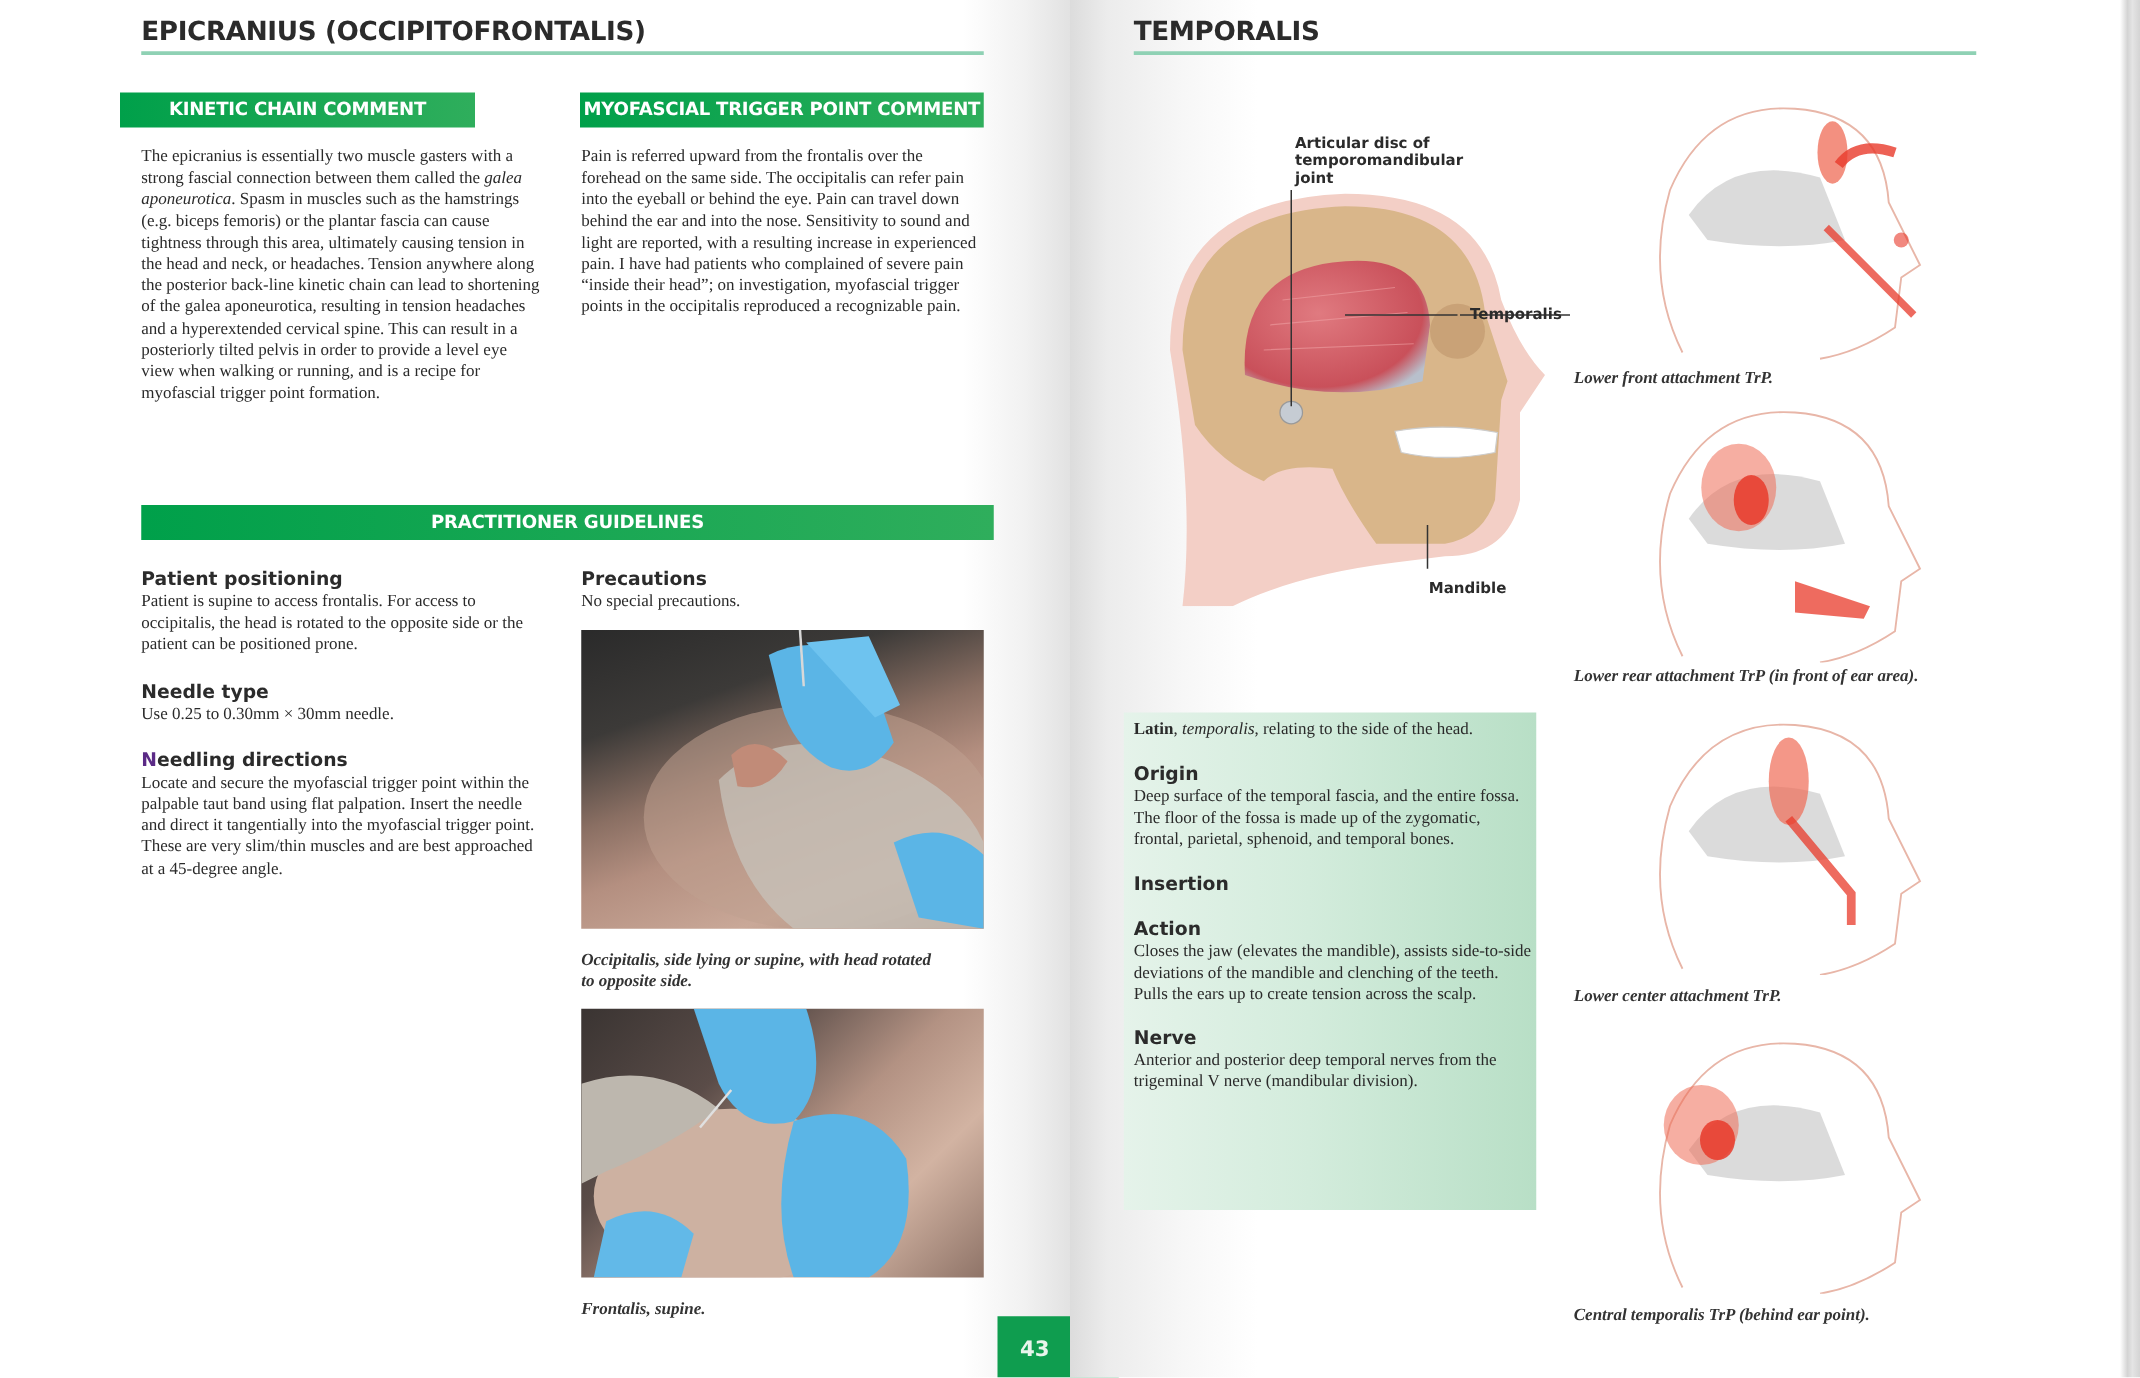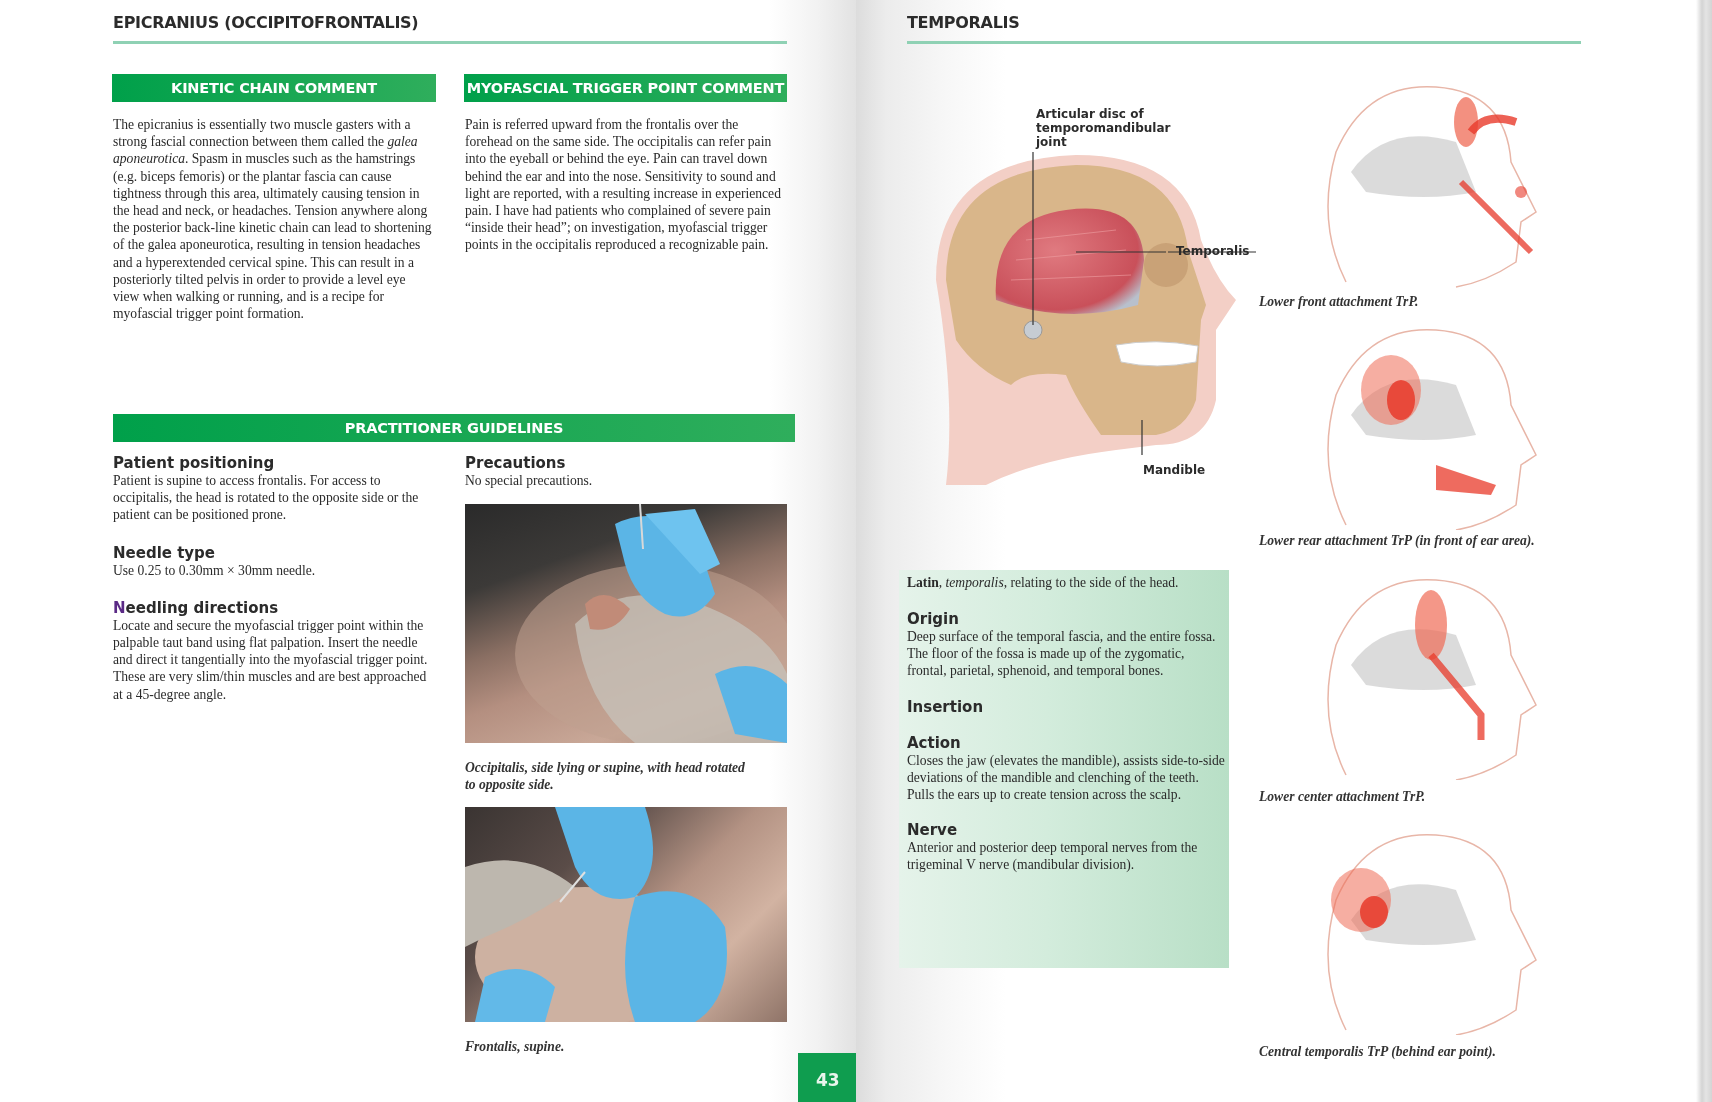--- a/index.html
+++ b/index.html
@@ -3,50 +3,50 @@
 <meta charset="utf-8">
 <style>
   html,body{margin:0;padding:0;}
   body{width:1712px;height:1102px;position:relative;overflow:hidden;background:#fff;
        font-family:"Liberation Serif",serif;color:#222;}
   .abs{position:absolute;}
   .page-left{left:0;top:0;width:856px;height:1102px;
     background:linear-gradient(to right,#fff 0,#fff 770px,#f1f1f1 820px,#e2e2e2 856px);}
   .page-right{left:856px;top:0;width:856px;height:1102px;
     background:linear-gradient(to right,#dcdcdc 0,#ececec 30px,#f7f7f7 90px,#fff 150px,#fff 840px,#d4d4d4 846px,#e4e4e4 850px,#d4d4d4 856px);}
-  .title{font-family:"DejaVu Sans","Liberation Sans",sans-serif;font-weight:bold;font-size:16px;color:#2b2b2b;letter-spacing:-0.3px;}
+  .title{font-family:"DejaVu Sans","Liberation Sans",sans-serif;font-weight:bold;font-size:21px;color:#2b2b2b;letter-spacing:-0.3px;}
   .rule{height:3px;background:#8fd1b4;}
   .banner{background:linear-gradient(to right,#00a04a,#2fae5c);color:#fff;font-family:"DejaVu Sans","Liberation Sans",sans-serif;
     font-weight:bold;font-size:14.5px;text-align:center;line-height:28px;height:28px;letter-spacing:-0.2px;}
   .body{font-size:13.6px;line-height:17.2px;color:#2a2a2a;}
   .h{font-family:"DejaVu Sans","Liberation Sans",sans-serif;font-weight:bold;font-size:15px;color:#2b2b2b;line-height:18px;}
   .cap{font-style:italic;font-size:13.6px;line-height:17.2px;color:#333;font-weight:bold;}
   .purple{color:#5b2a86;}
   .photo{overflow:hidden;}
   .label{font-family:"DejaVu Sans","Liberation Sans",sans-serif;font-weight:bold;font-size:12px;line-height:14px;color:#2b2b2b;}
   .infobox{background:linear-gradient(to right,#e5f3ea 0,#d3ecdc 45%,#b8dfc6 100%);}
   .pgbox{background:#0f9d4f;color:#e8f5ec;font-family:"DejaVu Sans","Liberation Sans",sans-serif;font-weight:bold;font-size:17px;}
 </style>
 </head>
 <body>
 
 <div class="abs page-left">
 
   <div class="abs title" style="left:113px;top:13px;">EPICRANIUS (OCCIPITOFRONTALIS)</div>
   <div class="abs rule" style="left:113px;top:41px;width:674px;"></div>
 
-  <div class="abs banner" style="left:112px;top:74px;width:324px;">KINETIC CHAIN COMMENT</div>
+  <div class="abs banner" style="left:96px;top:74px;width:284px;">KINETIC CHAIN COMMENT</div>
   <div class="abs body" style="left:113px;top:116px;width:322px;">
     <span>The epicranius is essentially two muscle gasters with a strong fascial connection between them called the </span><i>galea aponeurotica</i><span>. Spasm in muscles such as the hamstrings (e.g. biceps femoris) or the plantar fascia can cause tightness through this area, ultimately causing tension in the head and neck, or headaches. Tension anywhere along the posterior back-line kinetic chain can lead to shortening of the galea aponeurotica, resulting in tension headaches and a hyperextended cervical spine. This can result in a posteriorly tilted pelvis in order to provide a level eye view when walking or running, and is a recipe for myofascial trigger point formation.</span>
   </div>
 
   <div class="abs banner" style="left:464px;top:74px;width:323px;">MYOFASCIAL TRIGGER POINT COMMENT</div>
   <div class="abs body" style="left:465px;top:116px;width:322px;">Pain is referred upward from the frontalis over the forehead on the same side. The occipitalis can refer pain into the eyeball or behind the eye. Pain can travel down behind the ear and into the nose. Sensitivity to sound and light are reported, with a resulting increase in experienced pain. I have had patients who complained of severe pain “inside their head”; on investigation, myofascial trigger points in the occipitalis reproduced a recognizable pain.</div>
 
-  <div class="abs banner" style="left:113px;top:414px;width:682px;">PRACTITIONER GUIDELINES</div>
+  <div class="abs banner" style="left:113px;top:404px;width:682px;">PRACTITIONER GUIDELINES</div>
 
   <div class="abs" style="left:113px;top:454px;width:325px;">
     <div class="h">Patient positioning</div>
     <div class="body">Patient is supine to access frontalis. For access to occipitalis, the head is rotated to the opposite side or the patient can be positioned prone.</div>
     <div class="h" style="margin-top:20px;">Needle type</div>
     <div class="body">Use 0.25 to 0.30mm × 30mm needle.</div>
     <div class="h" style="margin-top:20px;"><span class="purple">N</span><span>eedling directions</span></div>
     <div class="body">Locate and secure the myofascial trigger point within the palpable taut band using flat palpation. Insert the needle and direct it tangentially into the myofascial trigger point. These are very slim/thin muscles and are best approached at a 45-degree angle.</div>
   </div>
 

